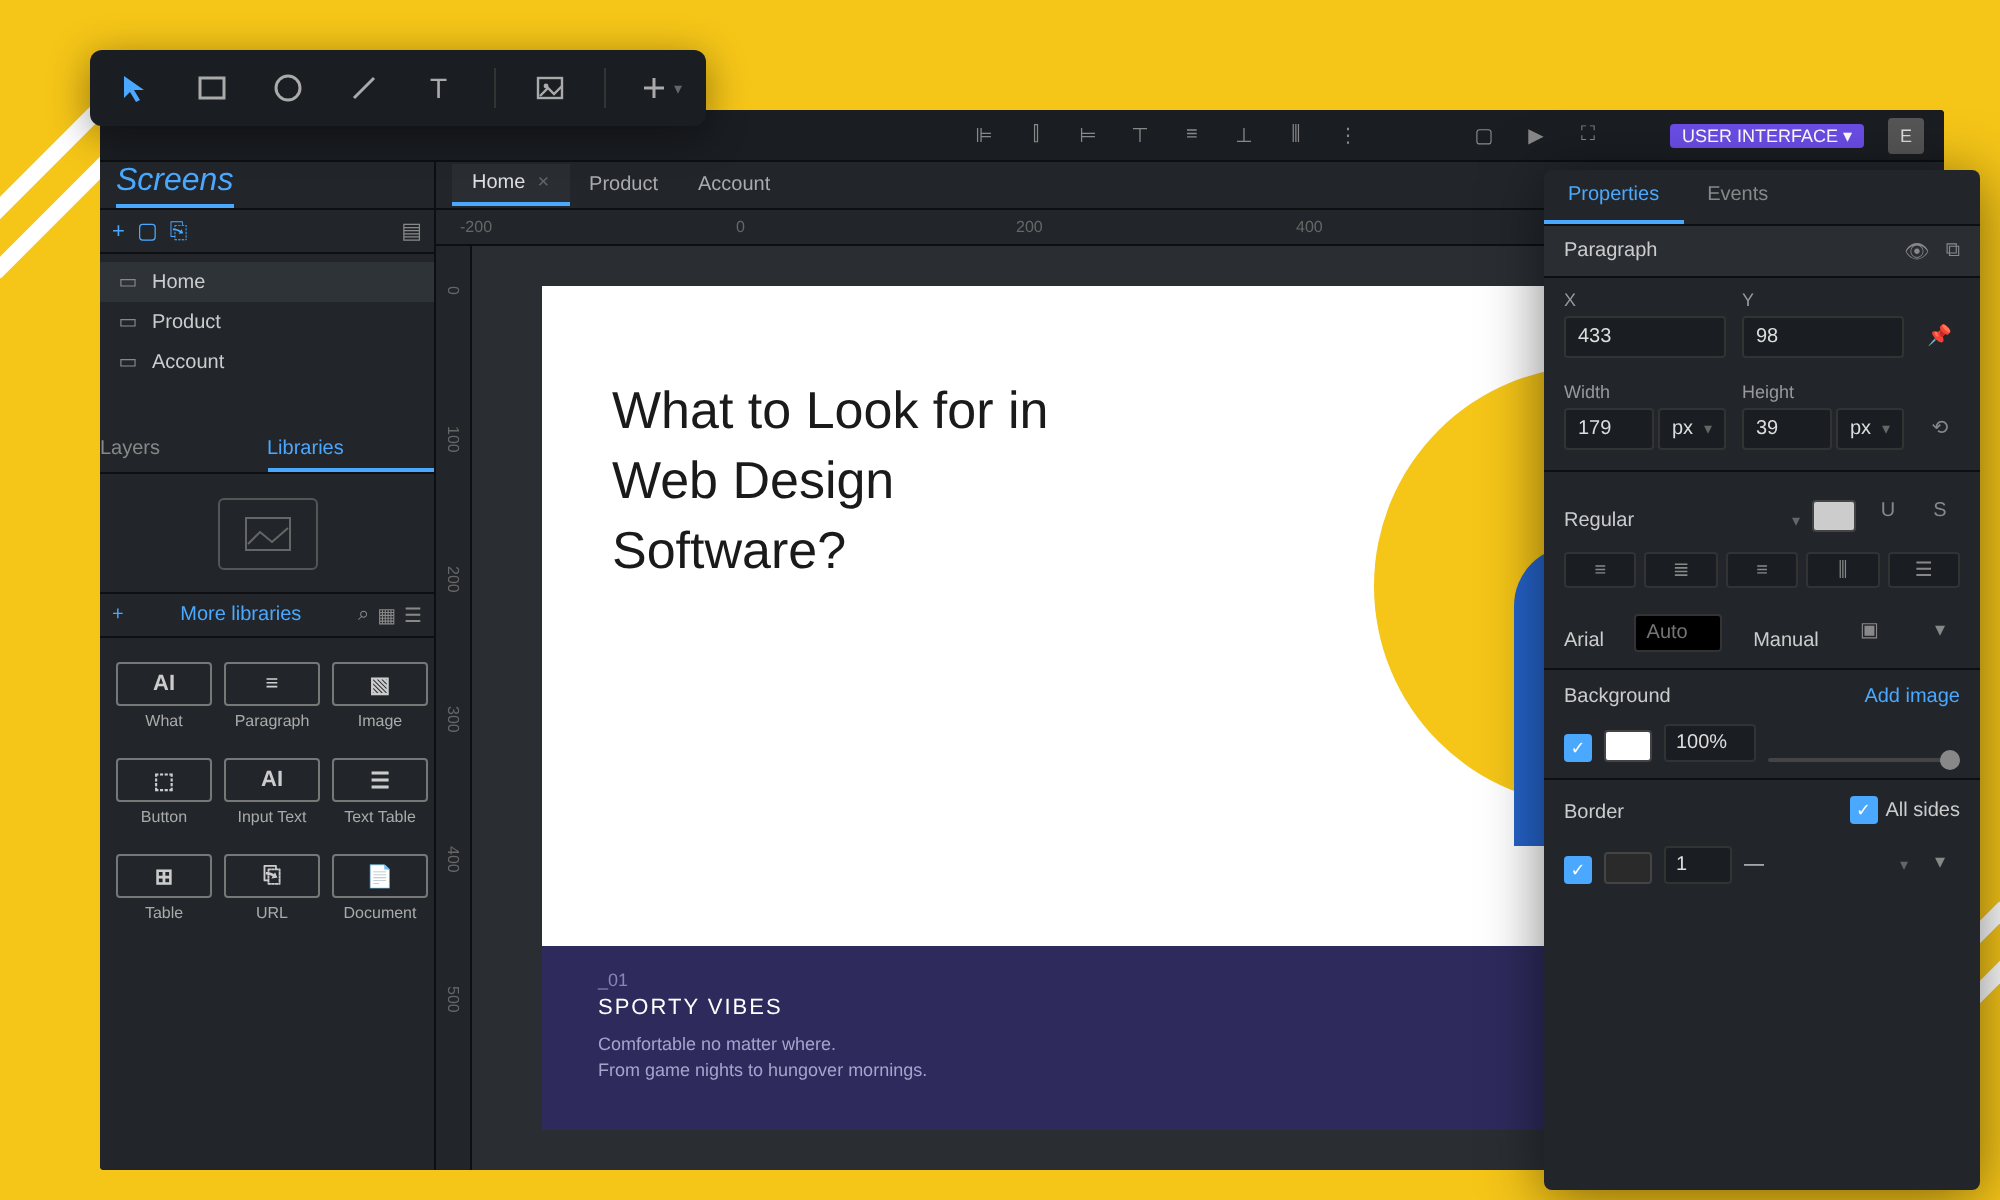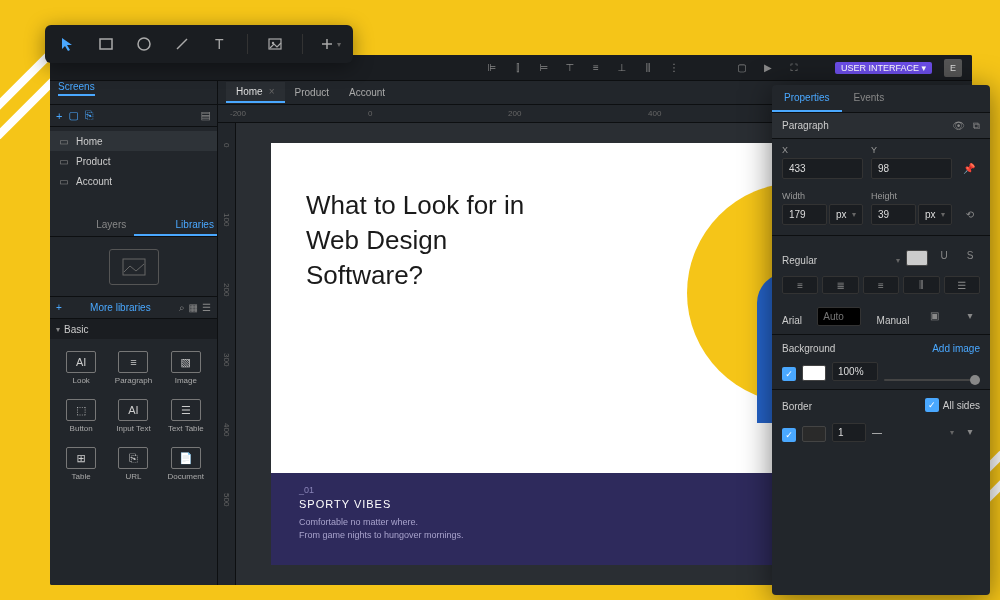--- a/index.html
+++ b/index.html
@@ -17,44 +17,44 @@
 
 .app-window { position: absolute; top: 55px; left: 50px; right: 28px; bottom: 15px; background: #22262b; display: flex; flex-direction: column; border-radius: 2px; overflow: hidden; }
 .app-menubar { height: 26px; background: #1a1d21; display: flex; align-items: center; padding: 0 10px; gap: 12px; color: #888; font-size: 10px; border-bottom: 1px solid #0d0f11; }
 .app-menubar .spacer { flex: 1; }
 .app-menubar .mini-icon { width: 14px; height: 14px; display: flex; align-items: center; justify-content: center; cursor: pointer; color: #888; }
 .app-menubar .user-badge { background: #6b4de6; color: #fff; padding: 1px 6px; border-radius: 2px; font-size: 9px; }
 
 .app-body { flex: 1; display: flex; overflow: hidden; }
 
 .left-panel { width: 168px; background: #22262b; display: flex; flex-direction: column; border-right: 1px solid #0d0f11; }
-.panel-tab-header { height: 24px; display: flex; align-items: flex-start; padding: 0 8px; font-size: 10px; border-bottom: 1px solid #0d0f11; }
+.panel-tab-header { height: 24px; display: flex; align-items: flex-end; padding: 0 8px; font-size: 16px; border-bottom: 1px solid #0d0f11; font-style: italic; }
 .panel-tab-header .tab { color: #4aa8ff; border-bottom: 2px solid #4aa8ff; padding-bottom: 2px; margin-right: 10px; cursor: pointer; }
 .panel-toolbar { height: 22px; display: flex; align-items: center; gap: 6px; padding: 0 6px; border-bottom: 1px solid #0d0f11; }
 .panel-toolbar .mini-icon { color: #4aa8ff; font-size: 11px; cursor: pointer; }
 .screen-list { padding: 4px 0; }
 .screen-item { display: flex; align-items: center; gap: 6px; padding: 4px 8px; font-size: 10px; color: #ccc; cursor: pointer; }
 .screen-item.active { background: #2e3338; }
 .screen-item .icon-sm { width: 12px; height: 12px; display: inline-flex; align-items: center; justify-content: center; color: #888; }
 
 .mid-tabs { height: 22px; display: flex; border-bottom: 1px solid #0d0f11; margin-top: 20px; }
-.mid-tabs .tab { flex: 1; text-align: center; font-size: 10px; color: #888; padding-top: 4px; cursor: pointer; padding-left: 39px; }
+.mid-tabs .tab { flex: 1; text-align: left; font-size: 10px; color: #888; padding-top: 4px; cursor: pointer; }
 .mid-tabs .tab.active { color: #4aa8ff; border-bottom: 2px solid #4aa8ff; }
 .lib-preview { height: 60px; display: flex; align-items: center; justify-content: center; border-bottom: 1px solid #0d0f11; }
 .lib-preview-box { width: 50px; height: 36px; border: 1px solid #555; border-radius: 3px; display: flex; align-items: center; justify-content: center; color: #666; }
 .lib-footer { height: 22px; display: flex; align-items: center; justify-content: space-between; padding: 0 6px; font-size: 10px; border-bottom: 1px solid #0d0f11; }
 .lib-footer .add { color: #4aa8ff; cursor: pointer; }
 .lib-footer .link { color: #4aa8ff; cursor: pointer; }
 .lib-footer .icons { display: flex; gap: 4px; color: #888; }
 
 .basic-header { height: 20px; display: flex; align-items: center; padding: 0 6px; font-size: 10px; color: #ccc; cursor: pointer; background: #1a1d21; }
 .basic-header::before { content: '▾'; margin-right: 4px; color: #888; font-size: 8px; }
 .basic-grid { display: grid; grid-template-columns: repeat(3, 1fr); gap: 2px; padding: 6px; }
 .basic-item { display: flex; flex-direction: column; align-items: center; gap: 3px; padding: 6px 2px; cursor: pointer; }
-.basic-item .bicon { width: 30px; height: 22px; border: 1px solid #777; border-radius: 2px; display: flex; align-items: center; justify-content: center; color: #ccc; font-size: 11px; }
+.basic-item .bicon { width: 48px; height: 22px; border: 1px solid #777; border-radius: 2px; display: flex; align-items: center; justify-content: center; color: #ccc; font-size: 11px; font-weight: bold; }
 .basic-item .blabel { font-size: 8px; color: #aaa; }
 
 .canvas-area { flex: 1; display: flex; flex-direction: column; background: #2a2e33; }
 .doc-tabs { height: 24px; display: flex; align-items: center; background: #22262b; border-bottom: 1px solid #0d0f11; padding-left: 8px; }
 .doc-tab { padding: 4px 10px; font-size: 10px; color: #aaa; display: flex; align-items: center; gap: 6px; cursor: pointer; }
 .doc-tab.active { background: #2a2e33; color: #ddd; border-bottom: 2px solid #4aa8ff; }
 .doc-tab .close { color: #666; cursor: pointer; }
 .ruler-h { height: 18px; background: #22262b; border-bottom: 1px solid #0d0f11; display: flex; align-items: center; font-size: 8px; color: #666; position: relative; padding-left: 18px; }
 .ruler-h span { position: absolute; }
 .canvas-content { flex: 1; display: flex; }
@@ -218,25 +218,24 @@
       </div>
       <div class="lib-footer">
         <span class="add">+</span>
         <span class="link">More libraries</span>
         <span class="icons">
             <span>⌕</span> 
             <span>▦</span> 
             <span>☰</span>
           </span>
       </div>
-      <div class="basic-header">Basic</div>
       <div class="basic-grid">
         <div class="basic-item">
             <div class="bicon">AI</div>
-            <div class="blabel">Look</div>
+            <div class="blabel">What</div>
           </div>
         <div class="basic-item">
             <div class="bicon">≡</div>
             <div class="blabel">Paragraph</div>
           </div>
         <div class="basic-item">
             <div class="bicon">▧</div>
             <div class="blabel">Image</div>
           </div>
         <div class="basic-item">

